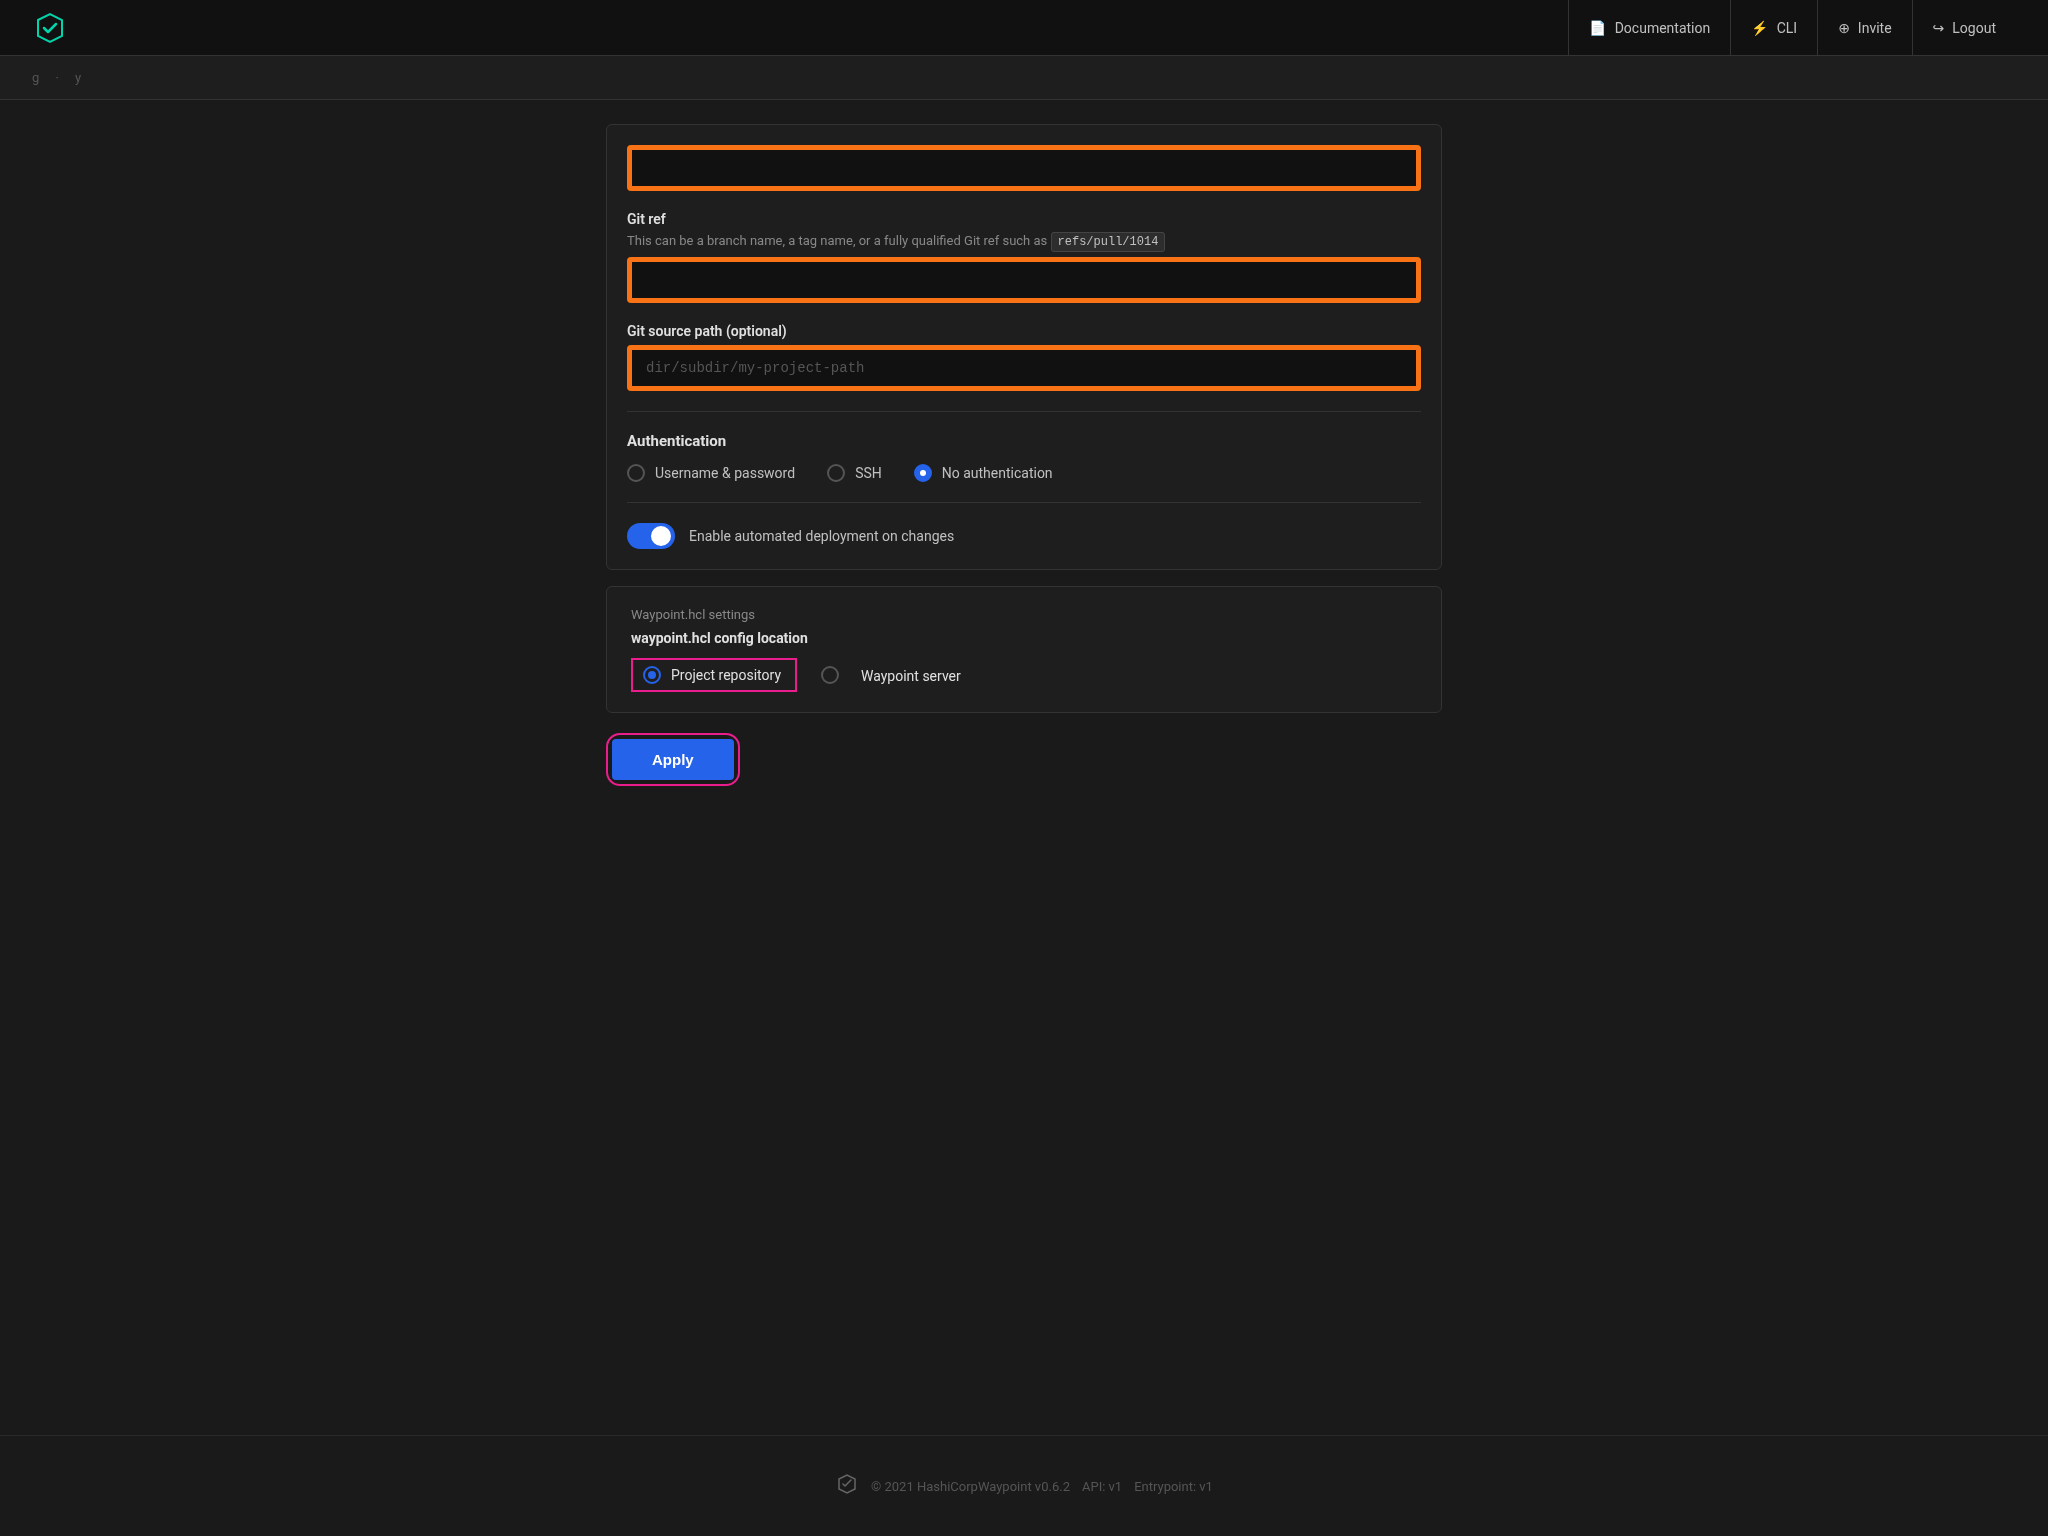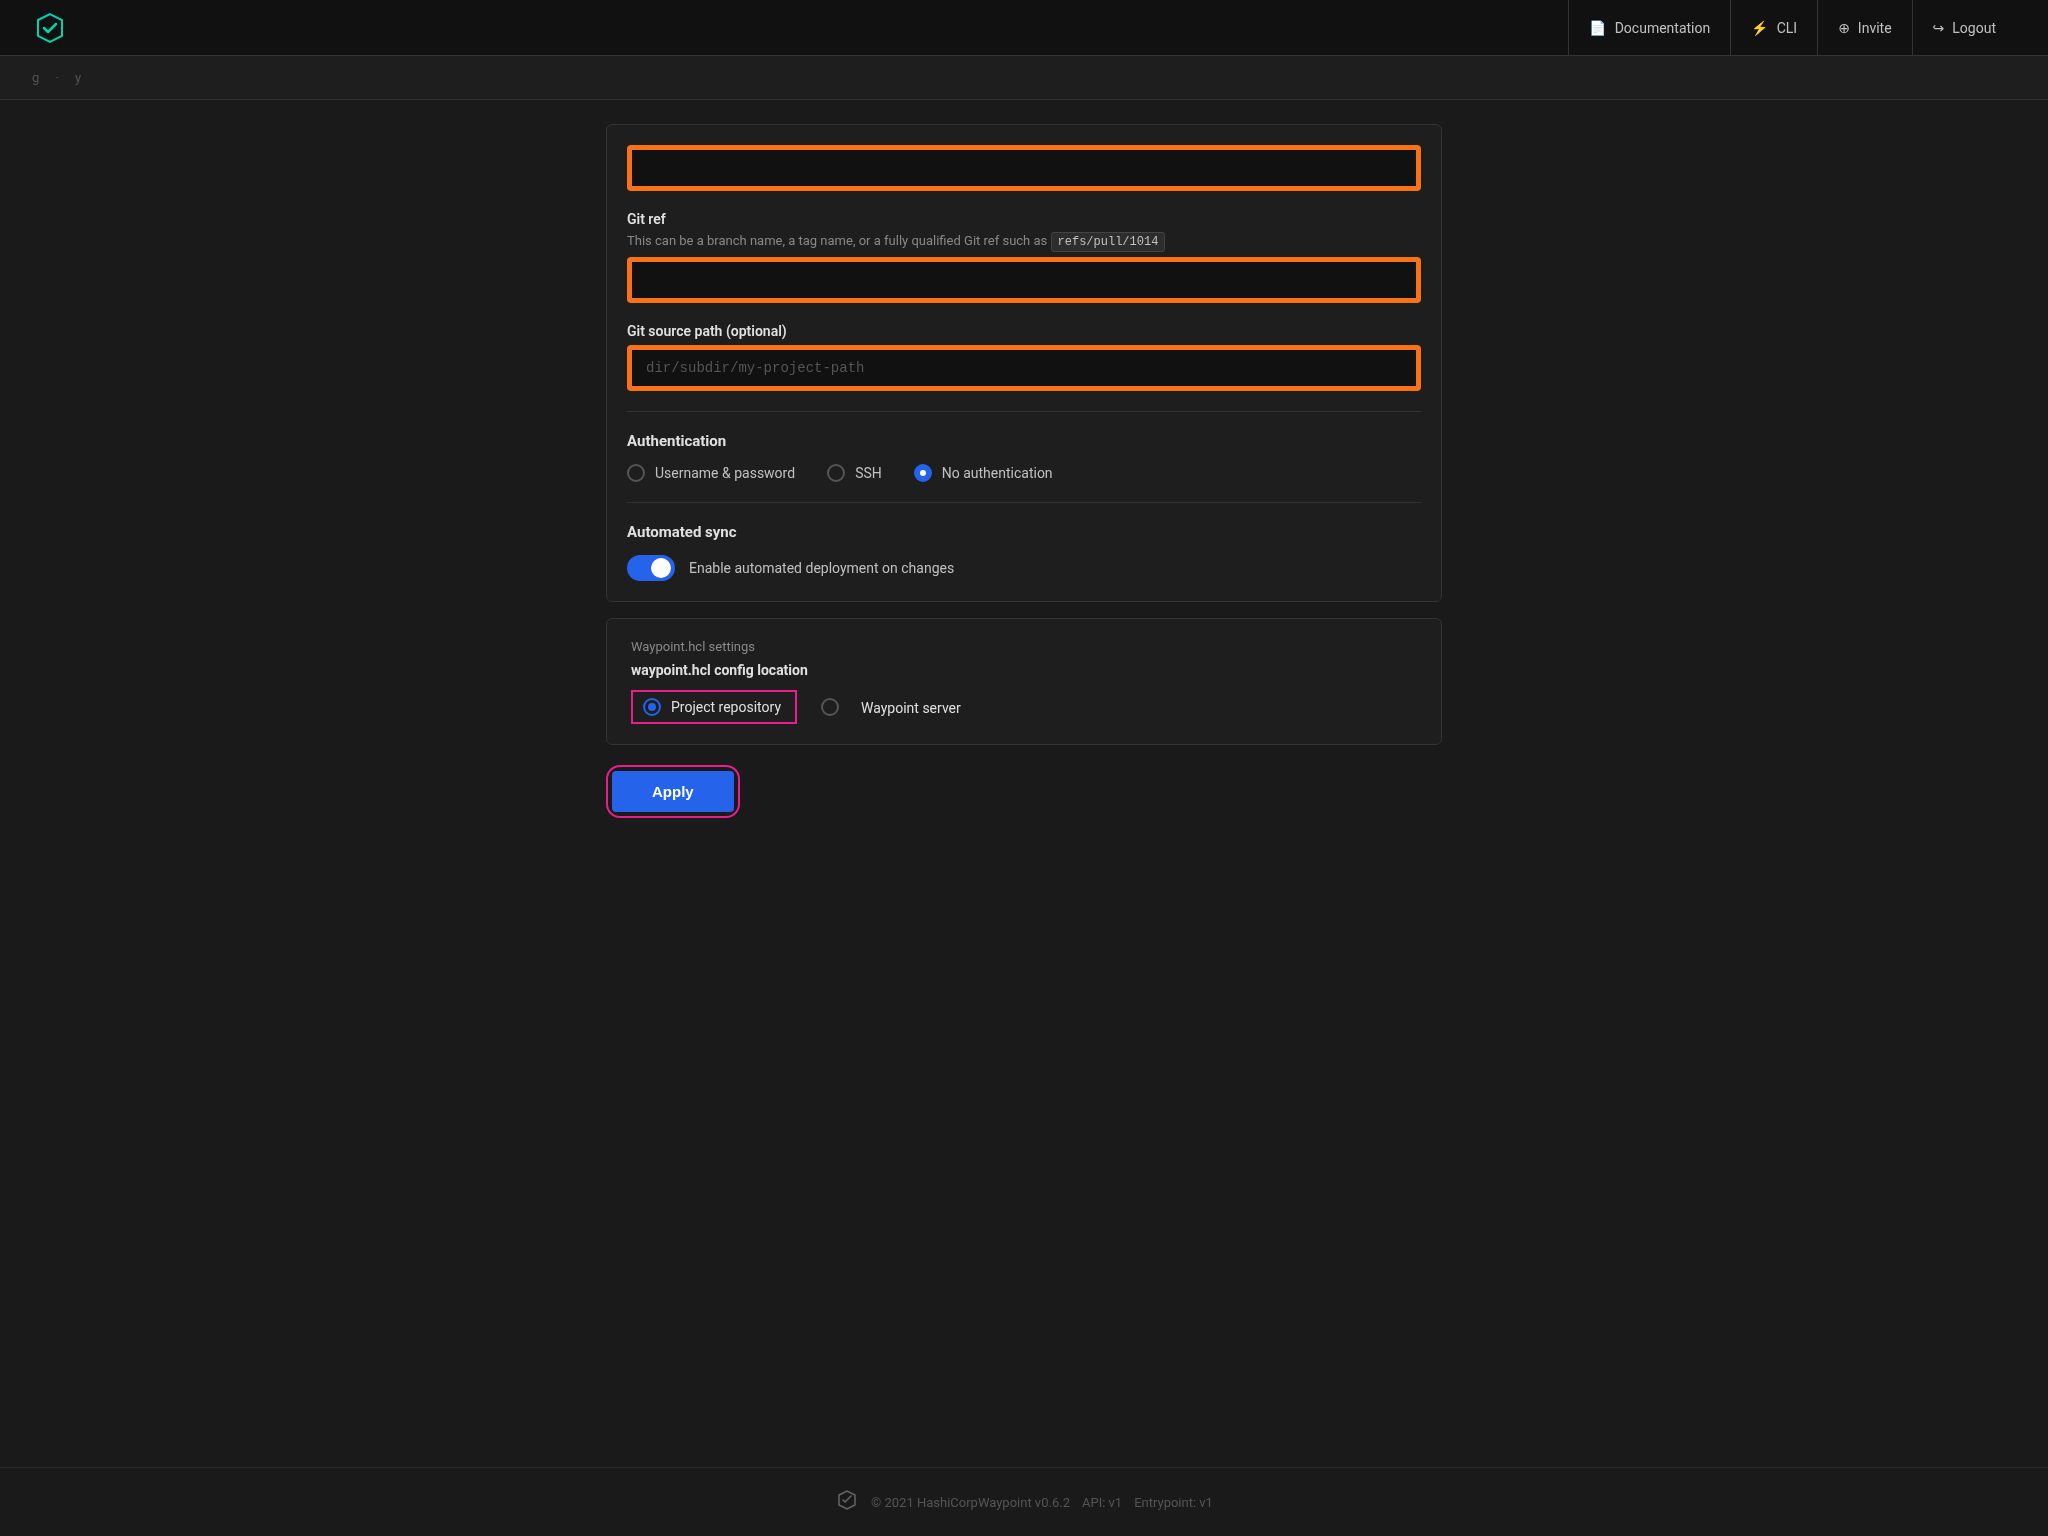--- a/index.html
+++ b/index.html
@@ -346,21 +346,21 @@
       padding: 12px 40px;
       font-size: 15px;
       font-weight: 600;
       cursor: pointer;
       display: block;
     }
 
     
     .footer {
       text-align: left;
-      padding: 20px;
+      padding: 36px;
       color: #555;
       font-size: 13px;
       border-top: 1px solid #2a2a2a;
       display: flex;
       align-items: center;
       justify-content: center;
       gap: 12px;
     }
 
     .footer-logo {
@@ -442,21 +442,20 @@
         <label class="radio-option">
           <input type="radio" name="auth" checked="" style="">
           <span class="radio-label">No authentication</span>
         </label>
       </div>
     </div>
 
     <hr class="divider">
 
     <div class="form-group">
-      <div class="auth-section-label">Automated sync</div>
       <div class="toggle-row">
         <label class="toggle">
           <input type="checkbox" checked="" style="">
           <span class="toggle-slider"></span>
         </label>
         <span class="toggle-text">Enable automated deployment on changes</span>
       </div>
     </div>
   </div>
 

